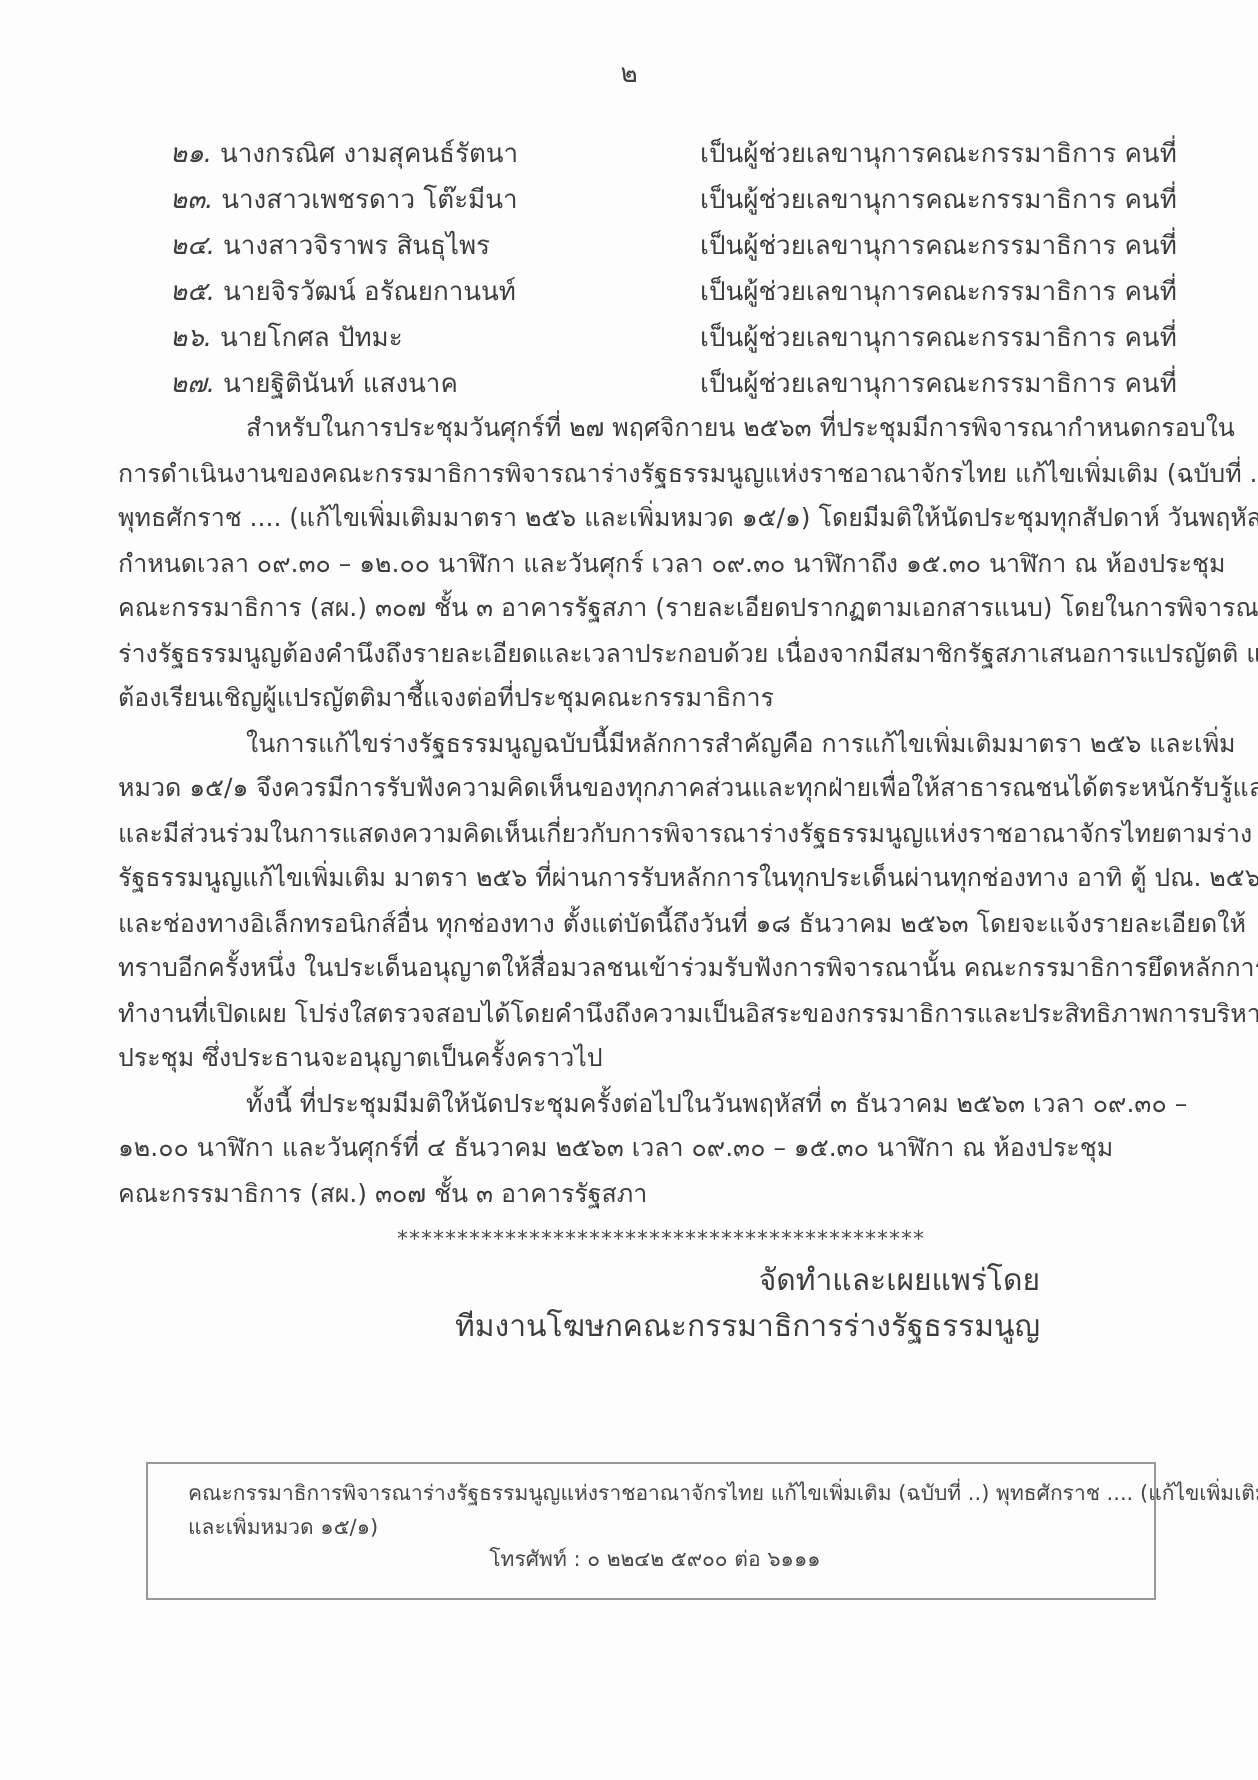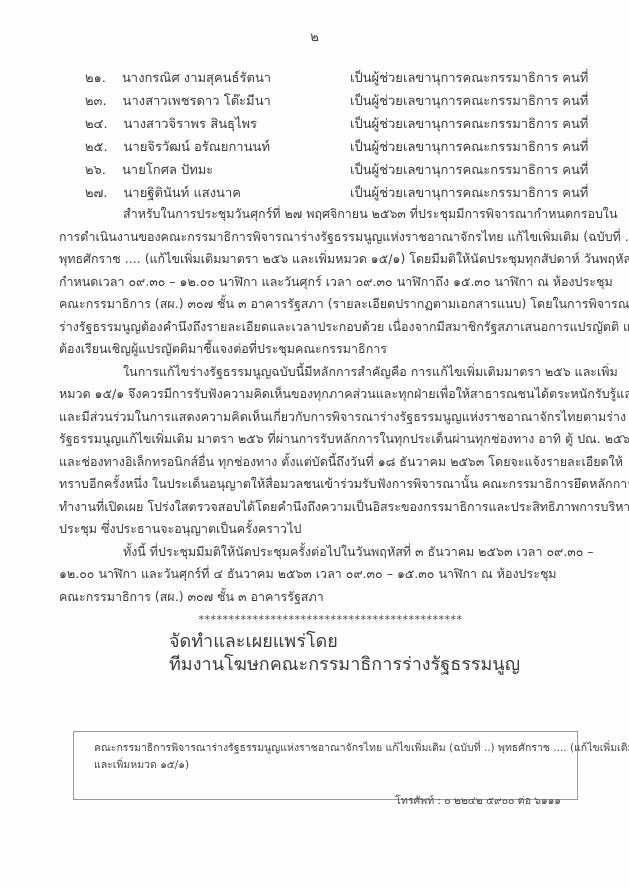--- a/index.html
+++ b/index.html
@@ -19,59 +19,59 @@
     text-align: center;
     font-size: 13px;
   }
   .roster {
     position: absolute;
     top: 66px; left: 85px; right: 40px;
     font-size: 13px;
   }
   .roster-row { display: flex; height: 23px; line-height: 23px; white-space: nowrap; }
   .roster-name { width: 265px; overflow: hidden; }
-  .roster-name .no { margin-right: 16px; }
+  .roster-name .no { margin-right: 4px; font-style: italic; }
   .roster-role { flex: 1; overflow: hidden; }
   .bodytext {
     position: absolute;
     top: 203px; left: 59px; width: 503px;
     font-size: 12.5px;
   }
   .line { height: 22.5px; line-height: 22.5px; white-space: nowrap; }
   .indent { padding-left: 64px; }
   .b { font-weight: normal; }
   .separator {
     height: 23px; line-height: 23px;
     text-align: center;
     padding-left: 40px;
     font-size: 11px;
     letter-spacing: 0.5px;
     color: #4a4a4a;
   }
   .signature {
     position: absolute;
     top: 629px; right: 109px;
-    text-align: left;
-    font-size: 18px;
+    text-align: right;
+    font-size: 15px;
     line-height: 23px;
     white-space: nowrap;
   }
   .footer-box {
     position: absolute;
     left: 73px; top: 731px;
     width: 505px; height: 69px;
     box-sizing: border-box;
     border: 1.5px solid #989898;
     background: #fdfdfd;
     padding: 7px 16px 0 20px;
     font-size: 10.5px;
     color: #474747;
   }
   .footer-line { line-height: 16.5px; white-space: nowrap; }
-  .footer-phone { line-height: 16.5px; text-align: right; margin-top: 20px; }
+  .footer-phone { line-height: 16.5px; text-align: center; margin-top: 0; }
 </style>
 </head>
 <body>
 
 <div class="page">
 
   <div class="pageno">๒</div>
 
   <div class="roster">
     <div class="roster-row">

